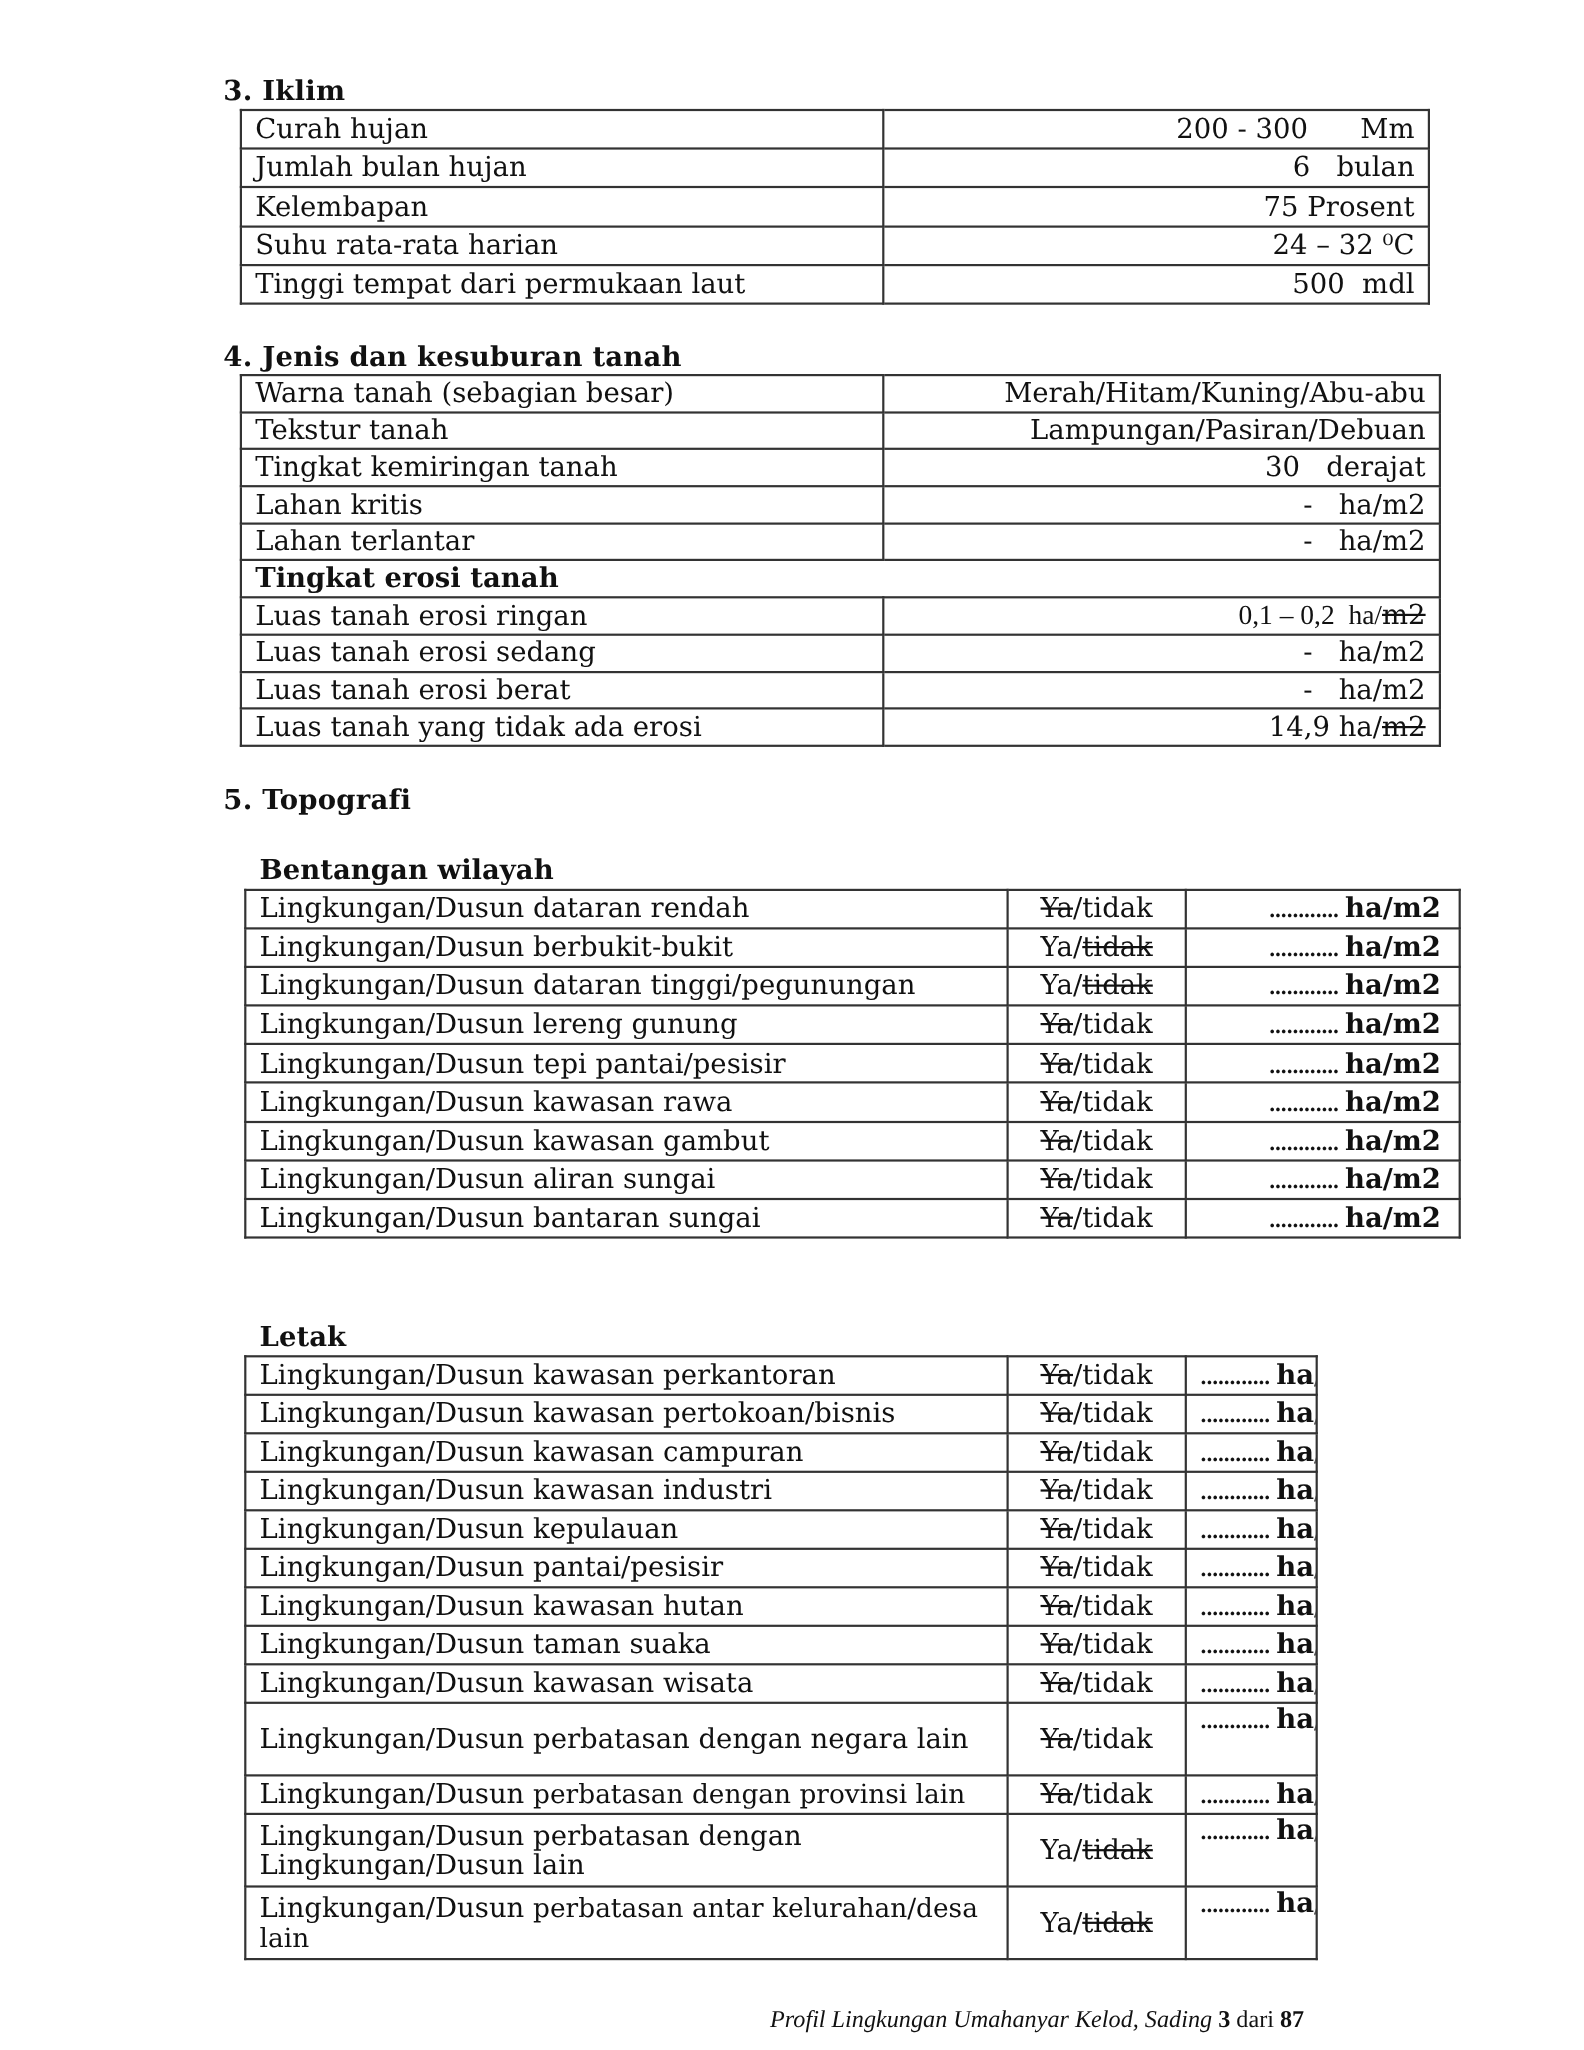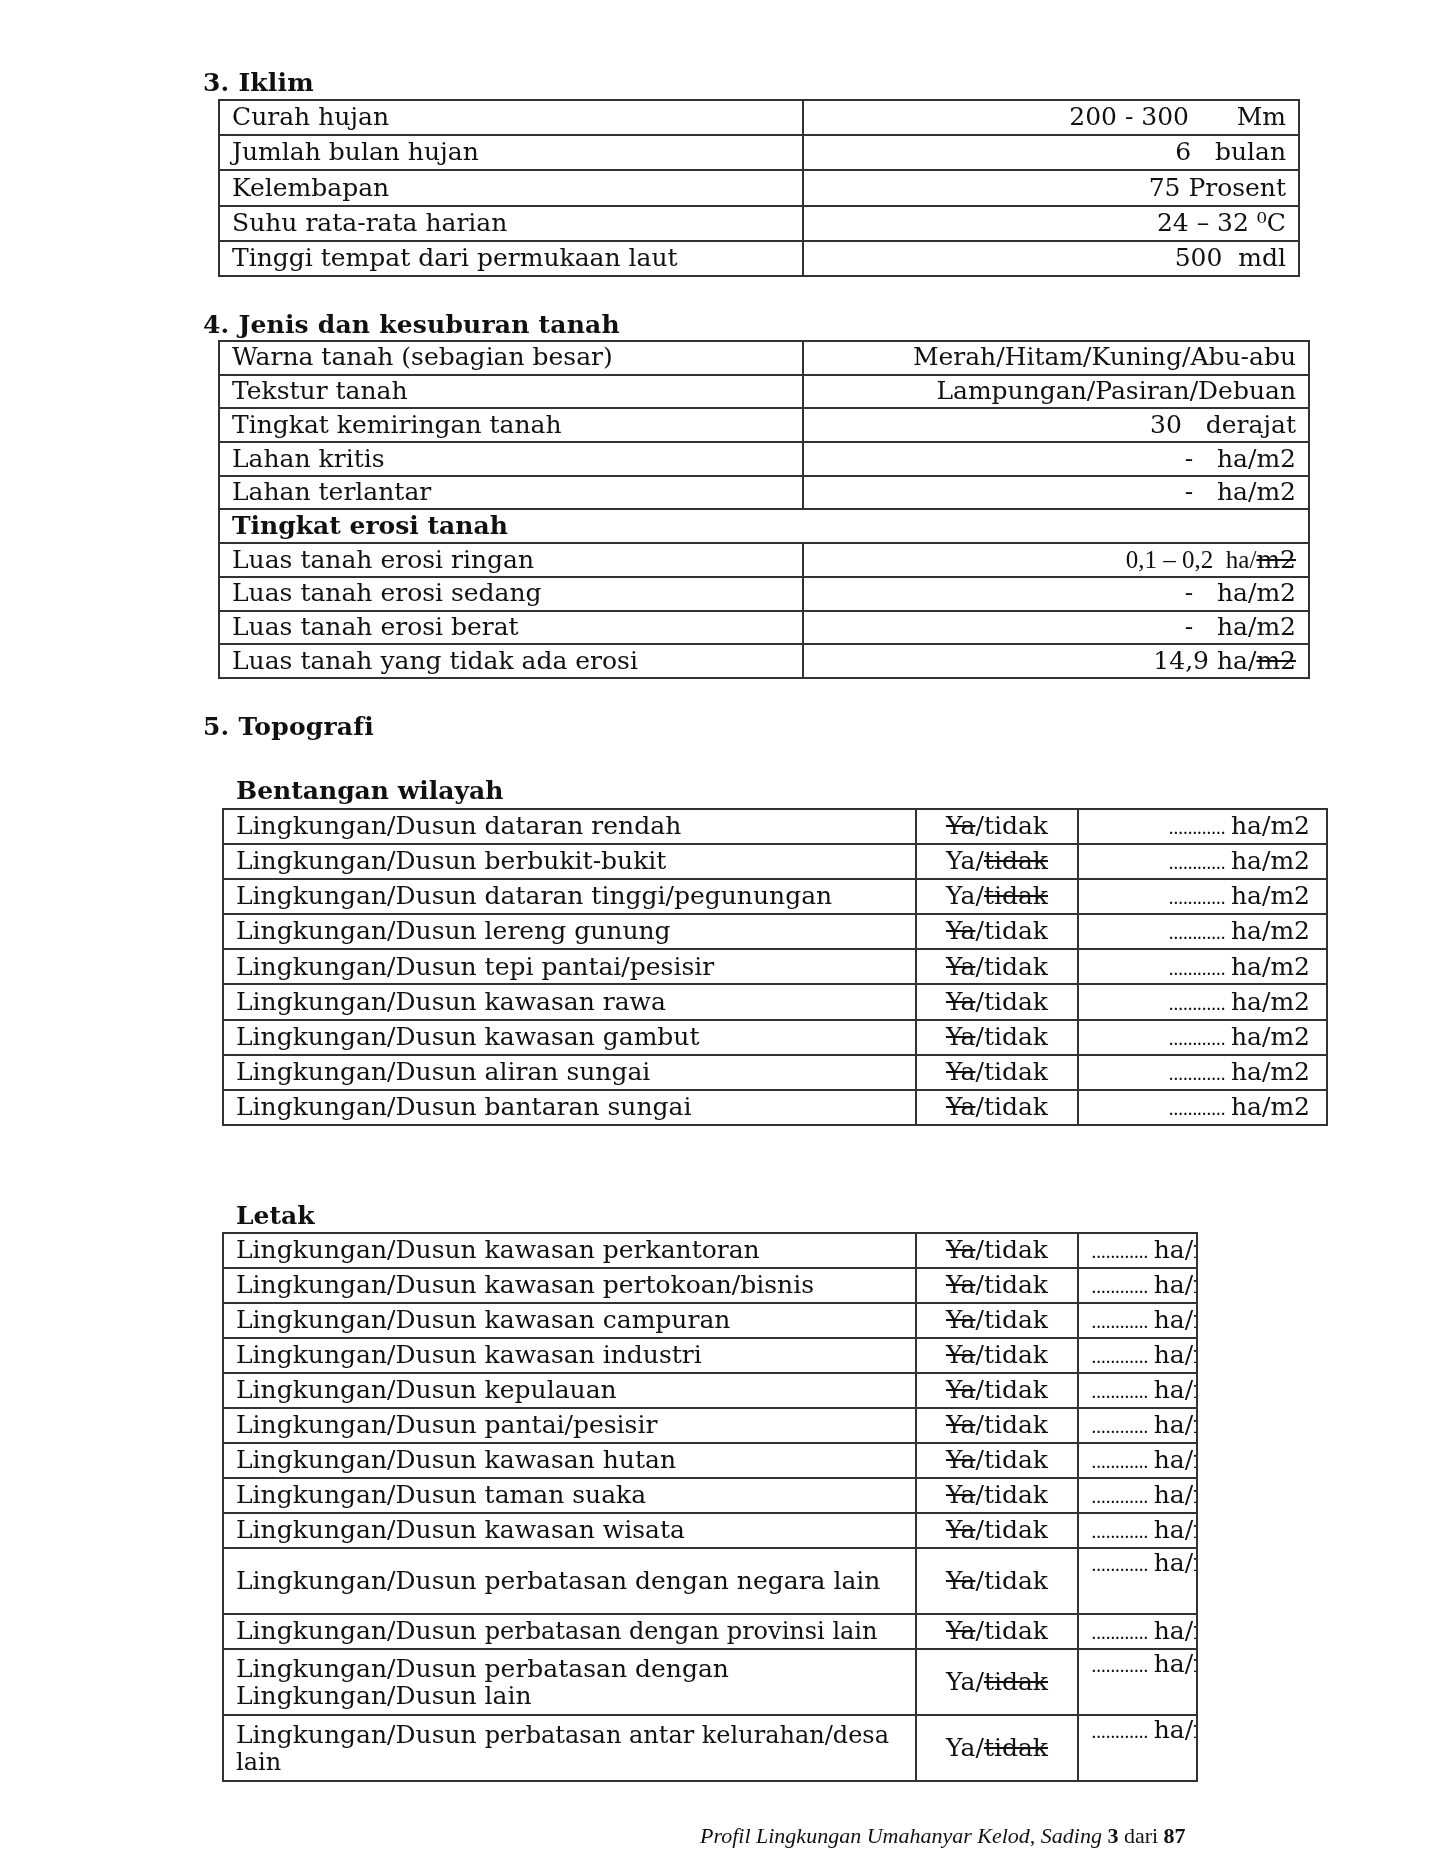--- a/index.html
+++ b/index.html
@@ -4,21 +4,21 @@
 <style>
   * { box-sizing: border-box; margin: 0; padding: 0; }
   html, body { width: 1440px; height: 1864px; background: #ffffff; overflow: hidden; }
   body { position: relative; font-family: "DejaVu Serif", "Liberation Serif", serif; color: #111; }
   .heading { position: absolute; font-weight: bold; font-size: 25px; letter-spacing: 0.2px; }
   .subheading { position: absolute; font-weight: bold; font-size: 25px; }
   table { position: absolute; border-collapse: collapse; table-layout: fixed; }
   td { border: 2px solid #333; font-size: 25px; line-height: 1.15; padding: 0 12px; vertical-align: middle; white-space: nowrap; overflow: hidden; }
   td.val { text-align: right; }
   td.yn { text-align: center; padding: 0 4px; }
-  td.area { text-align: right; padding-right: 16px; }
+  td.area { text-align: right; padding-right: 16px; font-weight: bold; }
   td.wrap { white-space: normal; line-height: 1.1; }
   td.bold { font-weight: bold; }
   .strike { text-decoration: line-through; text-decoration-thickness: 2px; }
   .small { font-size: 24px; }
   .dots { letter-spacing: -1px; font-size: 18px; margin-right: 6px; }
   #t1 { left: 218px; top: 99px; width: 1082px; }
   #t1 td { height: 35.2px; }
   #t2 { left: 218px; top: 340px; width: 1092px; }
   #t2 td { height: 33.7px; }
   #t3 { left: 222px; top: 808px; width: 1106px; padding-left: 12px; }

